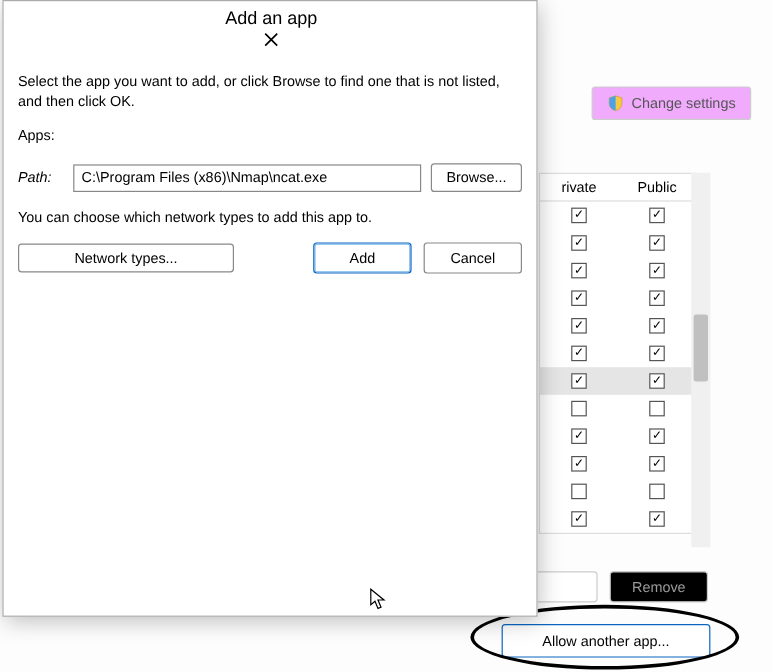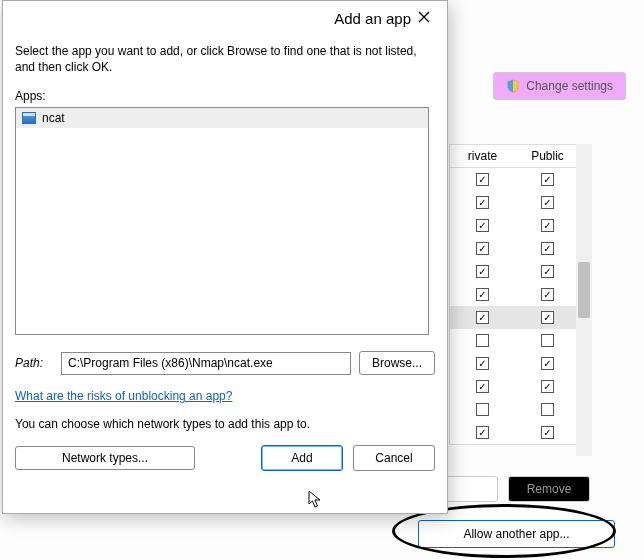--- a/index.html
+++ b/index.html
@@ -94,21 +94,21 @@
     left: 508px; top: 476px;
     width: 82px; height: 26px;
     border: 1px solid #ccc; border-radius:3px;
     background: #000000;
     color: #999;
     display:flex;align-items:center;justify-content:center;
   }
   .bg-allow {
     position: absolute;
     left: 418px; top: 520px;
-    width: 197px; height: 28px;
+    width: 174px; height: 28px;
     border: 1px solid #0a66c2; border-radius:3px;
     background: #fff;
     color: #000;
     display:flex;align-items:center;justify-content:center;
   }
   .bg-ring {
     position: absolute;
     left: 392px; top: 504px;
     width: 224px; height: 54px;
     border: 3px solid #000;
@@ -119,23 +119,24 @@
   
   .dlg {
     position: absolute;
     left: 2px; top: 0;
     width: 446px; height: 514px;
     background: #fff;
     border: 1px solid #aaa;
     box-shadow: 2px 4px 18px rgba(0,0,0,0.25);
   }
   .dlg-title {
-    display:flex; justify-content:flex-end; align-items:center;
+    display:flex; justify-content:space-between; align-items:center;
     padding: 6px 10px 6px 12px;
     font-size: 15px;
+    flex-direction: column;
   }
   .dlg-close {
     width: 26px; height: 22px;
     display:flex; align-items:center; justify-content:center;
     font-size: 16px;
   }
   .dlg-body { padding: 4px 12px 10px 12px; }
   .dlg-instr { margin: 4px 0 14px 0; line-height: 1.35; }
   .dlg-label { margin-bottom: 4px; }
   .apps-list {
@@ -341,34 +342,27 @@
       <span>
         <svg width="12" height="12" viewBox="0 0 12 12">
             <path d="M1 1 L11 11 M11 1 L1 11" stroke="#000" stroke-width="1.4"></path>
           </svg>
       </span>
     </div>
   </div>
   <div class="dlg-body">
     <div class="dlg-instr">Select the app you want to add, or click Browse to find one that is not listed, and then click OK.</div>
     <div class="dlg-label">Apps:</div>
-    <div class="apps-list">
-      <div class="apps-item">
-        <span class="app-icon"></span>
-        <span>ncat</span>
-      </div>
-    </div>
 
     <div class="path-row">
       <div class="path-label">Path:</div>
       <input class="path-input" type="text" value="C:\Program Files (x86)\Nmap\ncat.exe" style="">
       <button class="btn">Browse...</button>
     </div>
 
-    <a href="#" class="link">What are the risks of unblocking an app?</a>
 
     <div class="choose-text">You can choose which network types to add this app to.</div>
 
     <div class="dlg-buttons">
       <button class="btn btn-wide">Network types...</button>
       <div class="dlg-right-btns">
         <button class="btn btn-med btn-default">Add</button>
         <button class="btn btn-med">Cancel</button>
       </div>
     </div>

